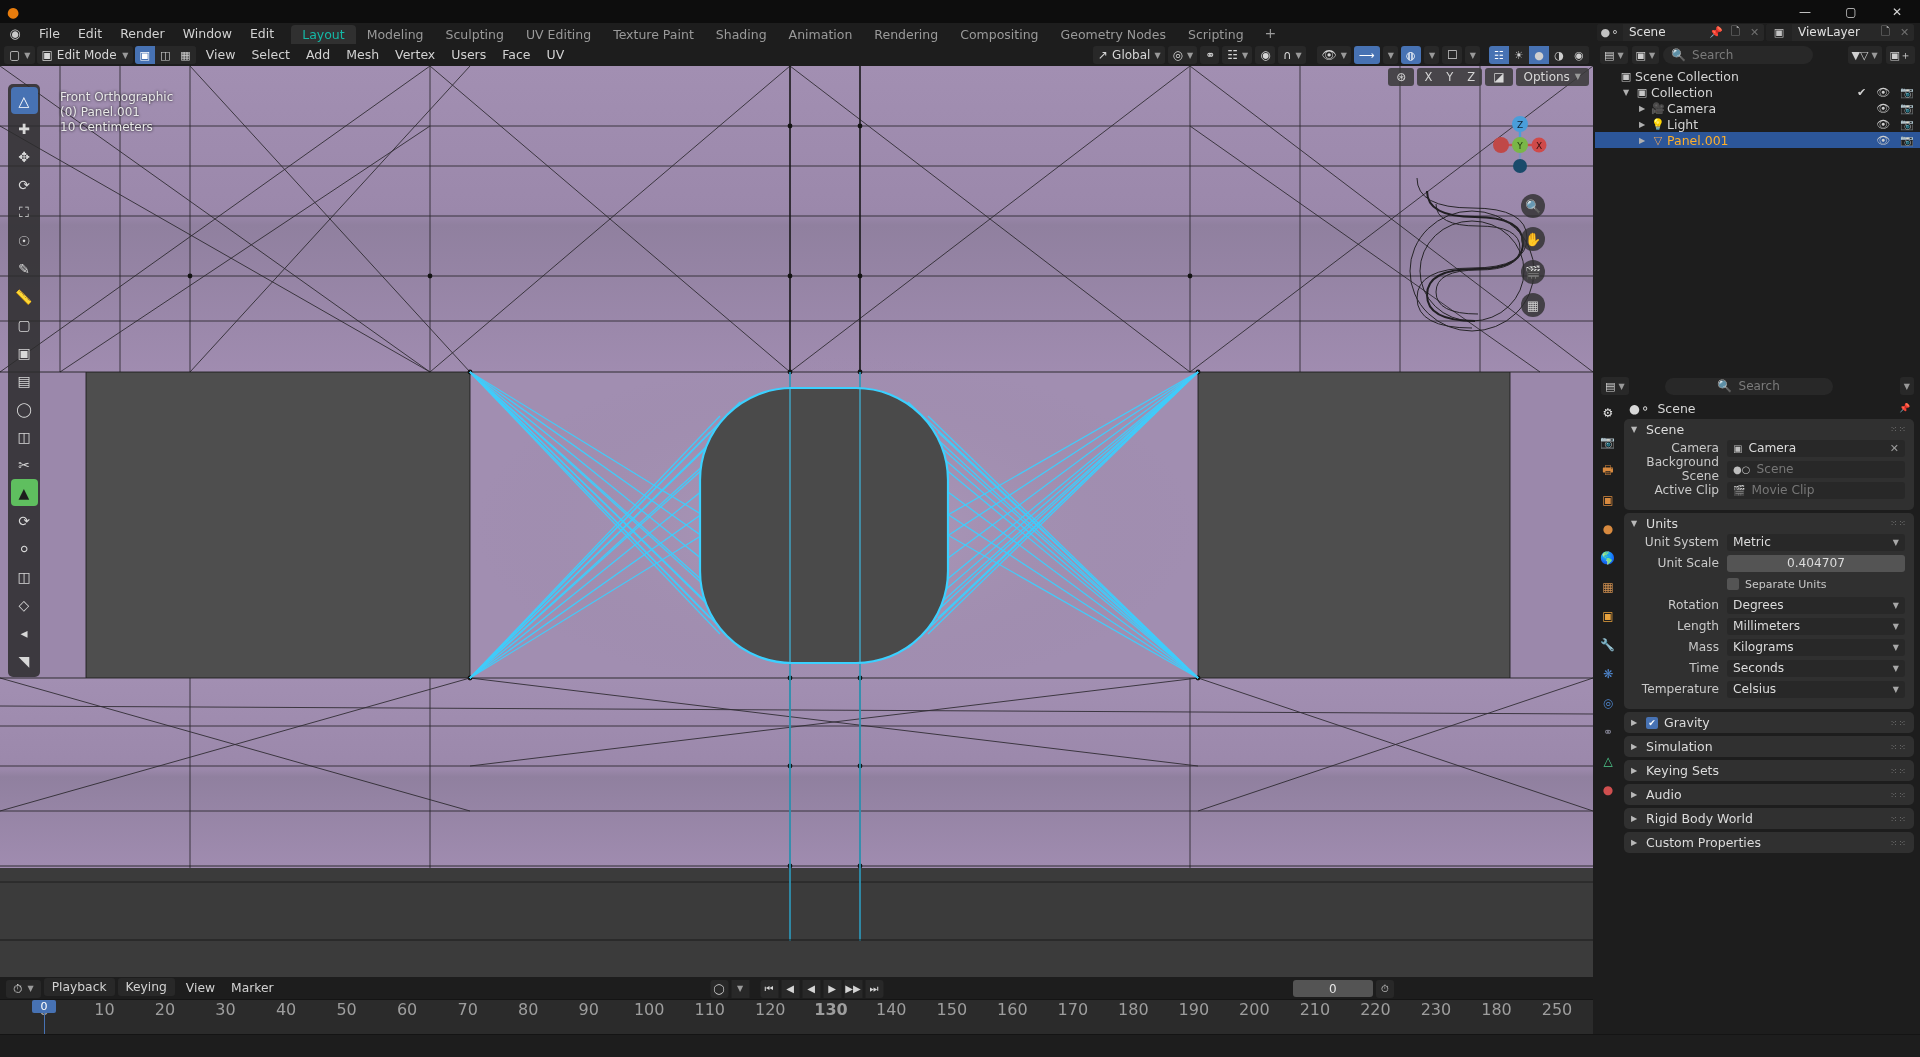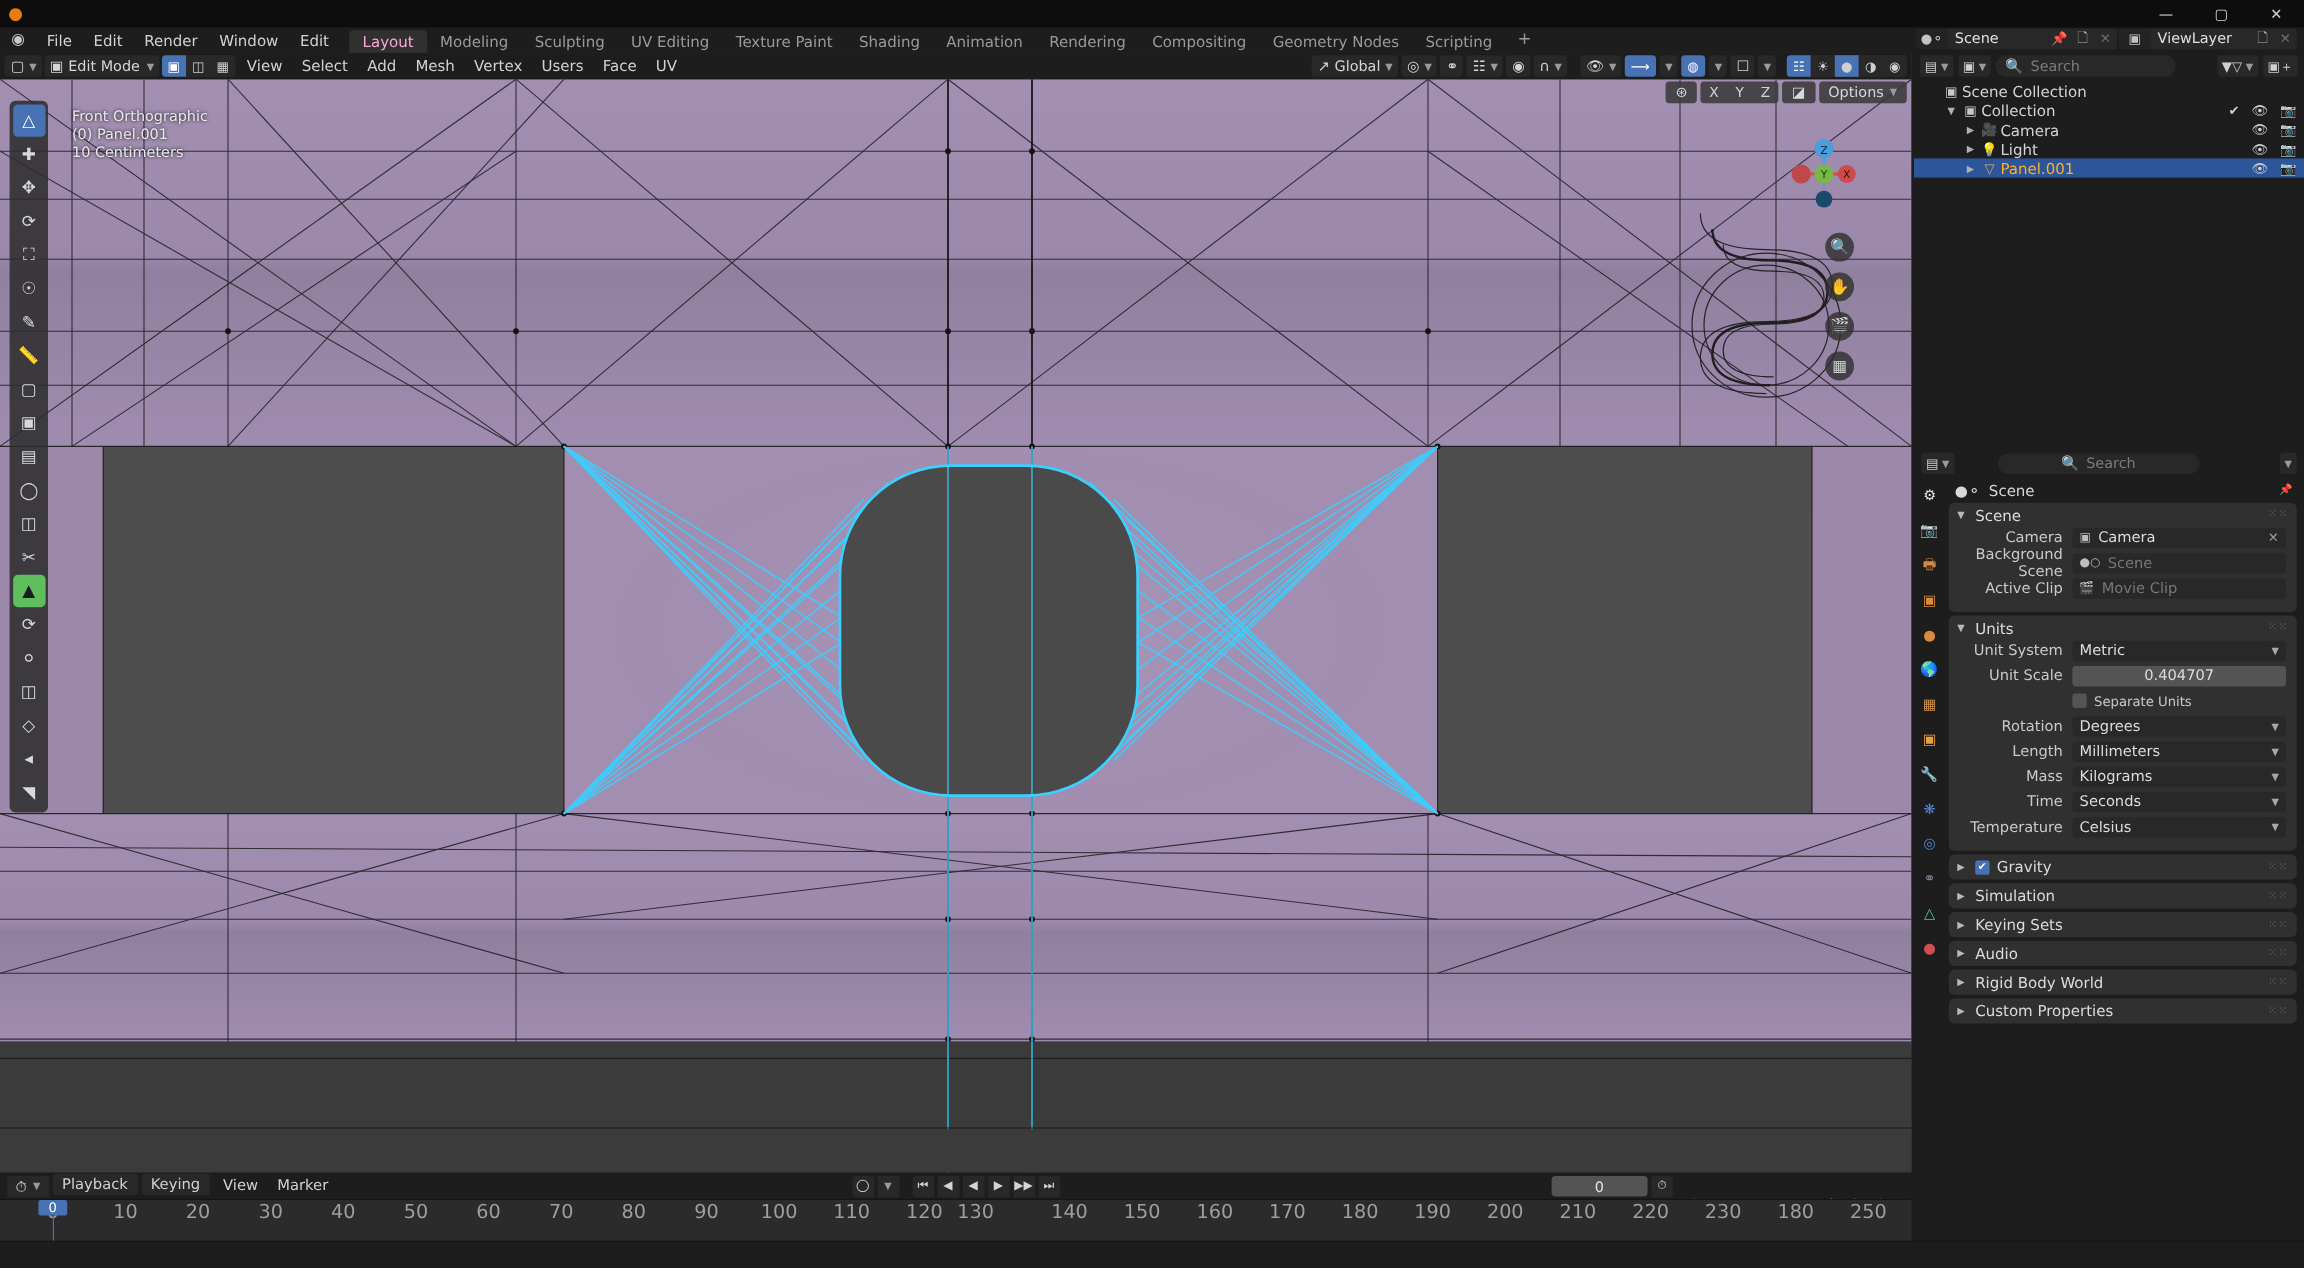--- a/index.html
+++ b/index.html
@@ -29,21 +29,21 @@
     position: absolute; left: 0; top: 23px; width: 1920px; height: 21px;
     background: #1d1d1d; display: flex; align-items: center;
   }
   .blender-logo { width: 30px; text-align:center; color:#c9c9c9; font-size: 13px;}
   .menu-item { padding: 0 9px; height: 21px; line-height: 21px; font-size: 12.5px; color: #d2d2d2; }
   .ws-tabs { display: flex; align-items: flex-end; height: 21px; margin-left: 8px; }
   .ws-tab {
     padding: 0 11px; height: 19px; line-height: 19px; font-size: 12.5px;
     color: #9a9a9a; border-radius: 4px 4px 0 0;
   }
-  .ws-tab.active { background: #303030; color: #f9a8d4; }
+  .ws-tab.active { background: #303030; color: #14b8a6; }
   .ws-add { padding: 0 10px; color:#9a9a9a; font-size: 14px; line-height: 19px;}
 
   .scene-block { position: absolute; right: 6px; top: 24px; display: flex; align-items: center; gap: 2px; }
   .id-field {
     display:flex; align-items:center; height:17px; background:#282828; border-radius:3px;
     overflow:hidden;
   }
   .id-icon { width: 26px; height:17px; display:flex; align-items:center; justify-content:center;
              background:#232323; color:#c3c3c3; font-size:11px; }
   .id-name { padding:0 8px 0 6px; font-size:12px; color:#e0e0e0; min-width:84px; line-height:17px;}
@@ -820,21 +820,21 @@
         <div class="tick" style="left: 225.56px;">30</div>
         <div class="tick" style="left: 286.08px;">40</div>
         <div class="tick" style="left: 346.6px;">50</div>
         <div class="tick" style="left: 407.12px;">60</div>
         <div class="tick" style="left: 467.64px;">70</div>
         <div class="tick" style="left: 528.16px;">80</div>
         <div class="tick" style="left: 588.68px;">90</div>
         <div class="tick" style="left: 649.2px;">100</div>
         <div class="tick" style="left: 709.72px;">110</div>
         <div class="tick" style="left: 770.24px;">120</div>
-        <div class="tick" style="left: 813px;">130</div>
+        <div class="tick" style="left: 831px; font-weight: bold;">130</div>
         <div class="tick" style="left: 891.28px;">140</div>
         <div class="tick" style="left: 951.8px;">150</div>
         <div class="tick" style="left: 1012.32px;">160</div>
         <div class="tick" style="left: 1072.84px;">170</div>
         <div class="tick" style="left: 1133.36px;">180</div>
         <div class="tick" style="left: 1193.88px;">190</div>
         <div class="tick" style="left: 1254.4px;">200</div>
         <div class="tick" style="left: 1314.92px;">210</div>
         <div class="tick" style="left: 1375.44px;">220</div>
         <div class="tick" style="left: 1435.96px;">230</div>

